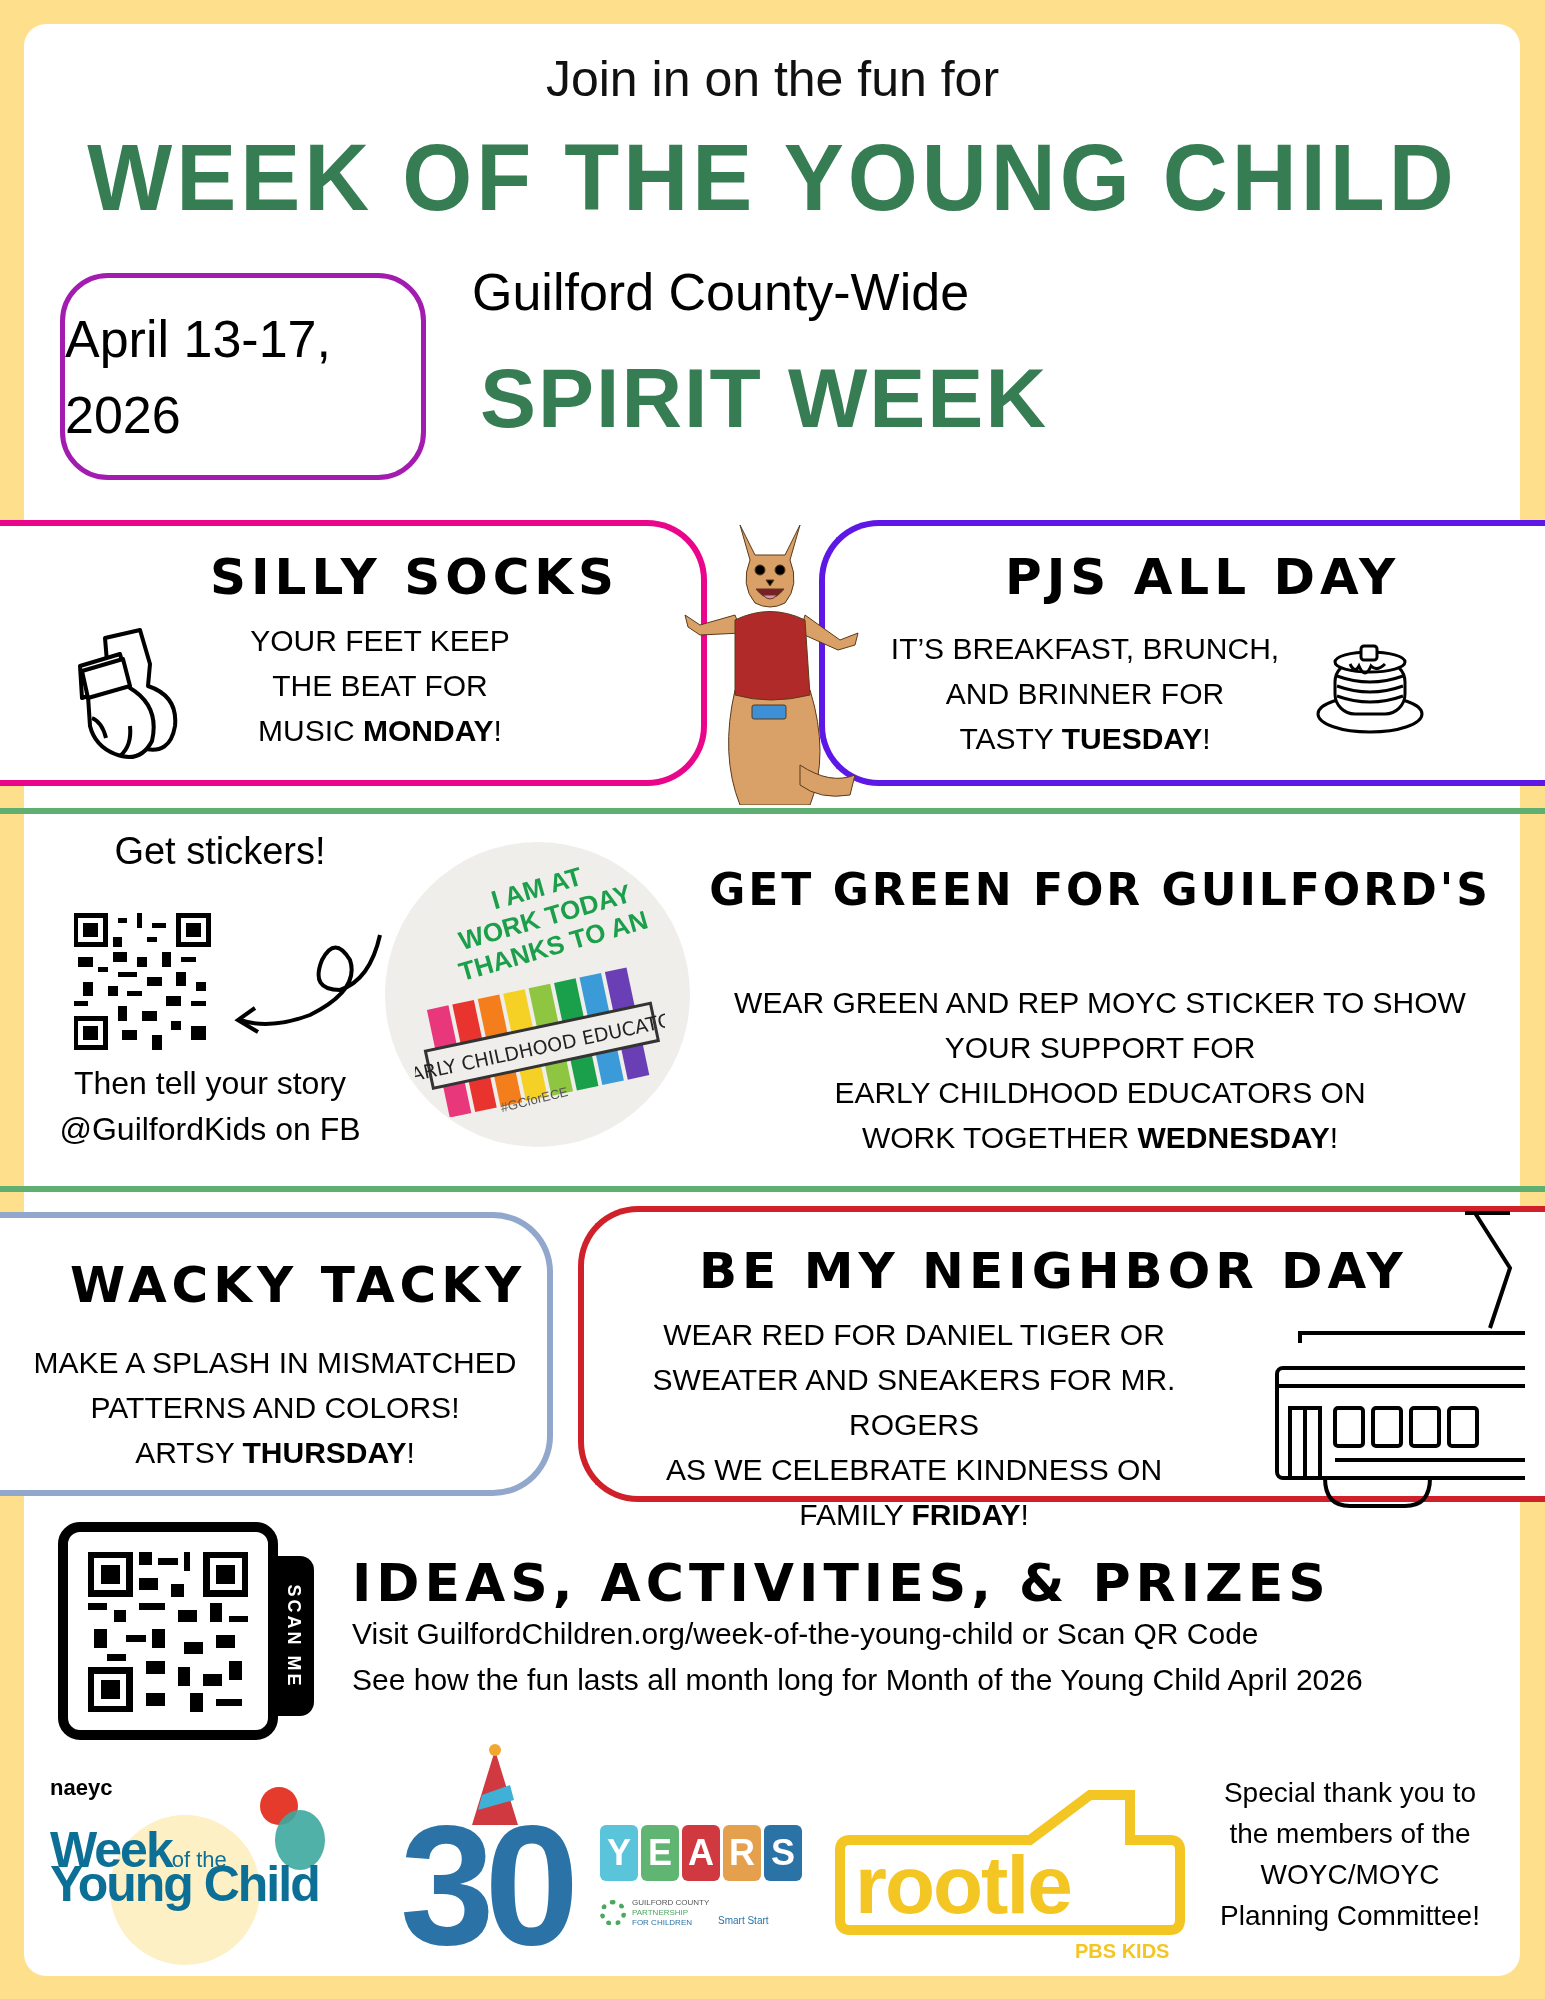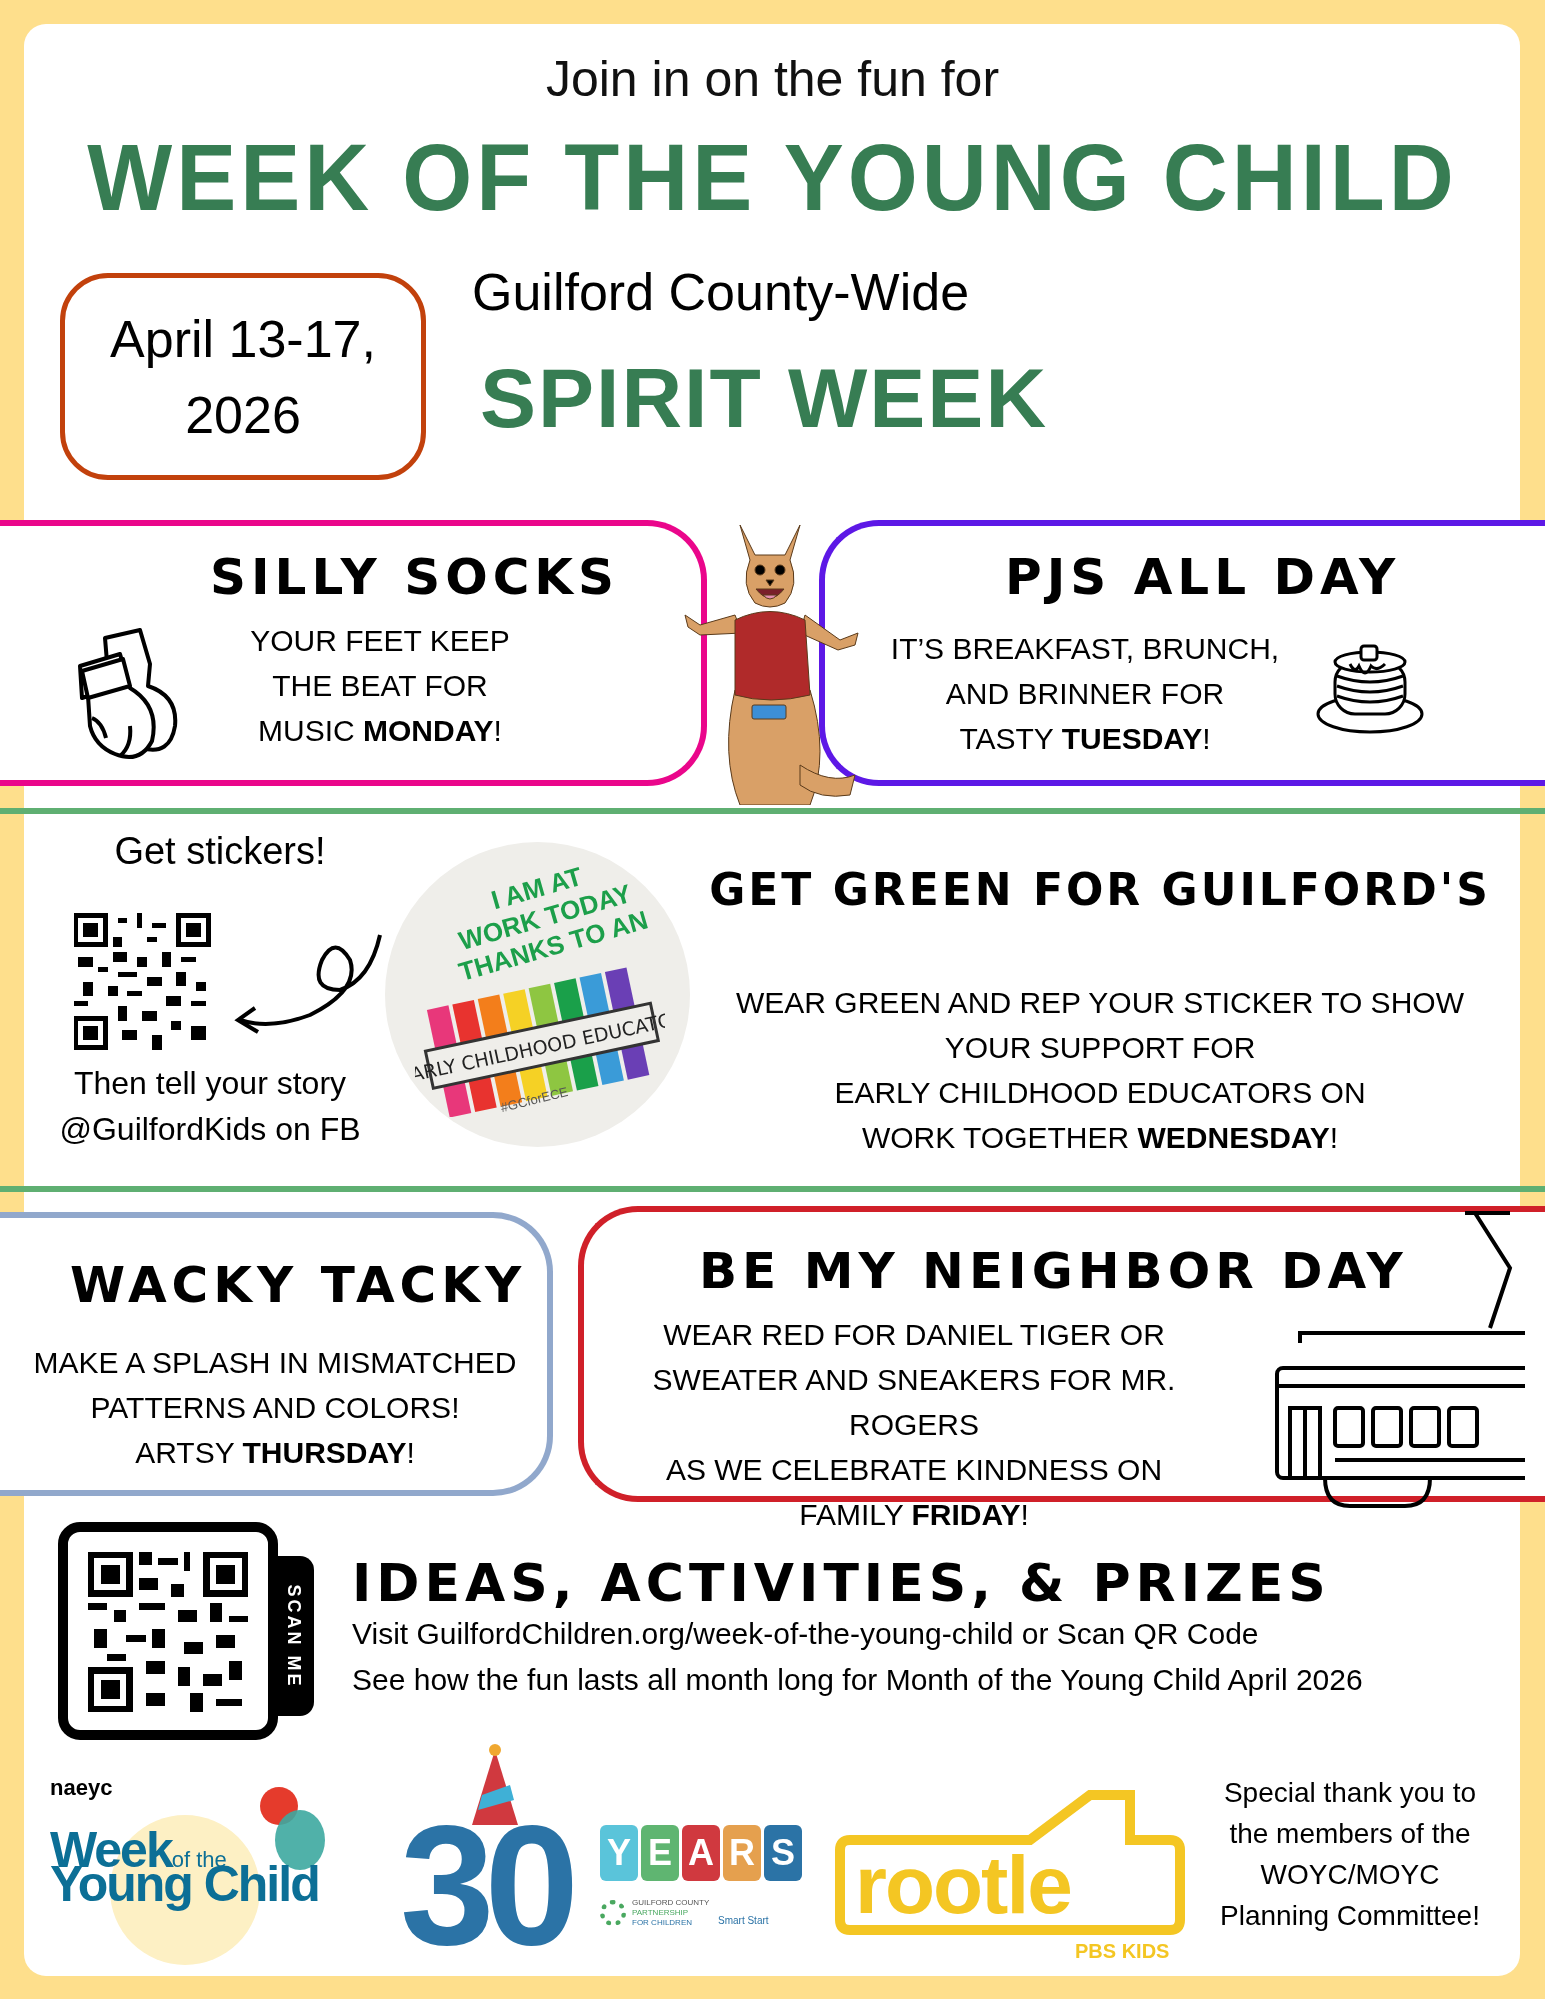--- a/index.html
+++ b/index.html
@@ -4,21 +4,21 @@
 <style>
   * { box-sizing: border-box; margin: 0; padding: 0; }
   html, body { width: 1545px; height: 1999px; }
   body { background: #fedf8c; font-family: "Liberation Sans", sans-serif; position: relative; overflow: hidden; color: #000; }
   .card { position: absolute; left: 24px; top: 24px; width: 1496px; height: 1952px; background: #fff; border-radius: 22px; }
   .abs { position: absolute; }
   .center { text-align: center; }
 
   #intro { left: 0; width: 1545px; top: 50px; font-size: 50px; color: #111; }
   #title { left: 0; width: 1545px; top: 126px; font-size: 90px; font-weight: 900; color: #377d53; font-family: "Liberation Sans", sans-serif; letter-spacing: 4px; transform: scaleY(1.05); }
-  #datebox { left: 60px; top: 273px; width: 366px; height: 207px; border: 5px solid #c2410c; border-radius: 48px; display: flex; flex-direction: column; justify-content: center; align-items: center; font-size: 52px; line-height: 76px; }
+  #datebox { left: 60px; top: 273px; width: 366px; height: 207px; border: 5px solid #a21caf; border-radius: 48px; display: flex; flex-direction: column; justify-content: center; align-items: flex-start; font-size: 52px; line-height: 76px; }
   #county { left: 472px; top: 262px; font-size: 52px; }
   #spirit { left: 480px; top: 350px; font-size: 84px; font-weight: 900; color: #377d53; font-family: "Liberation Sans", sans-serif; letter-spacing: 2px; }
 
   .box { position: absolute; background: #fff; }
   #box-mon { left: -10px; top: 520px; width: 717px; height: 266px; border: 6px solid #ea068b; border-radius: 0 60px 60px 0; border-left: none; }
   #box-tue { left: 819px; top: 520px; width: 740px; height: 266px; border: 6px solid #5d18e6; border-radius: 60px 0 0 60px; border-right: none; }
   #box-thu { left: -10px; top: 1212px; width: 563px; height: 284px; border: 6px solid #91a8cc; border-radius: 0 60px 60px 0; border-left: none; }
   #box-fri { left: 578px; top: 1206px; width: 980px; height: 296px; border: 6px solid #d02029; border-radius: 60px 0 0 60px; border-right: none; }
 
   .day-title { position: absolute; font-weight: 900; font-family: "DejaVu Sans", sans-serif; letter-spacing: 5px; font-size: 50px; }
@@ -192,21 +192,21 @@
       <text x="125" y="97" text-anchor="middle" font-family="DejaVu Sans, sans-serif" font-size="19" fill="#222">EARLY CHILDHOOD EDUCATOR</text>
     </g>
   </svg>
   <div class="abs" style="left:115px; top:250px; font-size:13px; color:#555; transform: rotate(-14deg);">#GCforECE</div>
 </div>
 
 <div id="ece-title" class="abs center">
   <div>GET GREEN FOR GUILFORD'S</div>
 </div>
 <div id="ece-body" class="abs day-body">
-  <div>WEAR GREEN AND REP YOUR STICKER TO SHOW</div>
+  <div>WEAR GREEN AND REP MOYC STICKER TO SHOW</div>
   <div>YOUR SUPPORT FOR</div>
   <div>EARLY CHILDHOOD EDUCATORS ON</div>
   <div><span>WORK TOGETHER </span><b>WEDNESDAY</b><span>!</span></div>
 </div>
 
 <div class="rule" style="top:1186px;"></div>
 
 <div id="box-thu" class="box">
   <div class="day-title" style="left:80px; top:38px;">WACKY TACKY</div>
   <div class="day-body" style="left:20px; top:122px; width:530px;">

